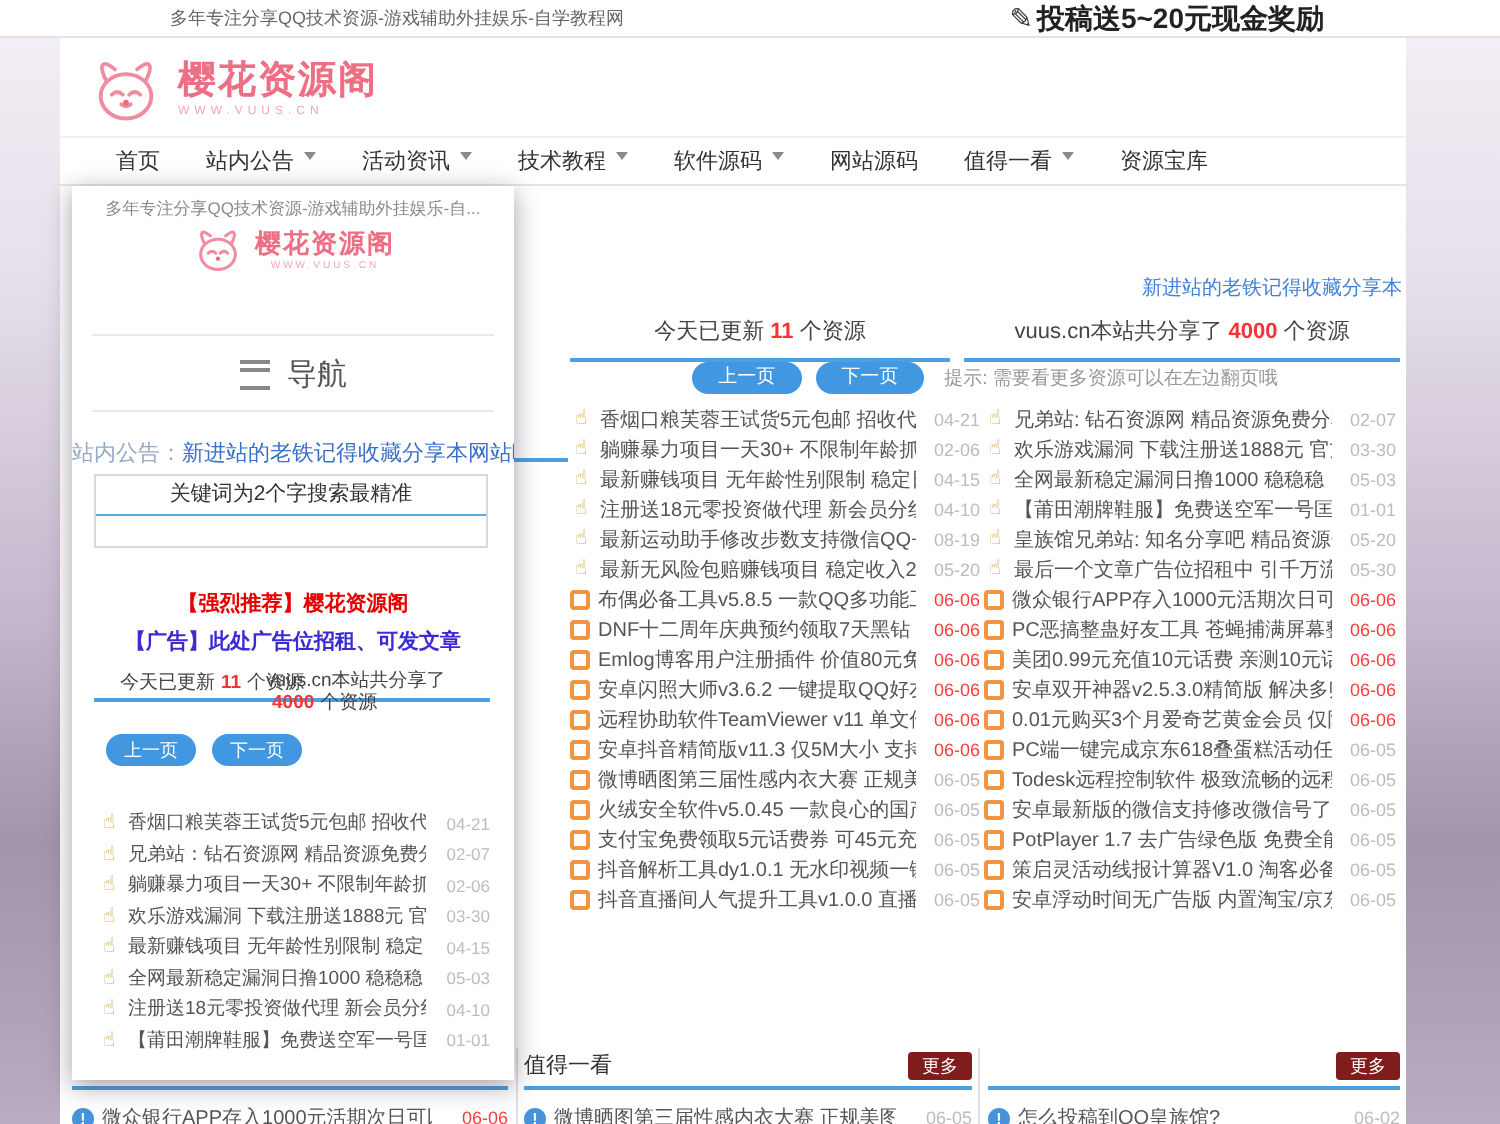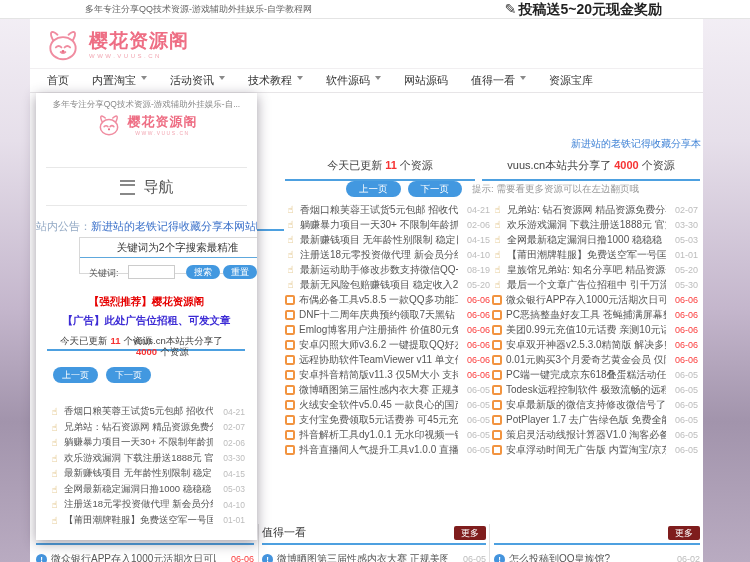--- a/index.html
+++ b/index.html
@@ -13,21 +13,21 @@
   .topbar .promo{position:absolute;right:88px;top:0;line-height:18px;font-size:14px;
     color:#222;font-weight:bold;}
   .topbar .promo .pen{font-weight:normal;margin-right:2px;color:#333;}
   
   .card{position:absolute;left:30px;top:18px;width:673px;height:544px;background:#fff;}
   .logo-row{position:absolute;left:14px;top:4px;height:46px;display:flex;align-items:center;gap:7px;}
   .logo-txt .t1{font-size:19px;font-weight:bold;color:#ee6e84;letter-spacing:1px;line-height:20px;}
   .logo-txt .t2{font-size:6px;color:#f2a6b2;letter-spacing:2.5px;margin-top:2px;}
   .nav-row{position:absolute;left:0;top:50px;width:673px;height:25px;
     border-top:1px solid #f1eff1;border-bottom:1px solid #e7e5e7;
-    display:flex;align-items:center;padding-left:17px;gap:23px;font-size:11px;color:#333;box-sizing:border-box;}
+    display:flex;align-items:center;padding-left:28px;gap:23px;font-size:11px;color:#333;box-sizing:border-box;}
   .nav-item{cursor:pointer;white-space:nowrap;}
   .nav-item.has-arrow::after{content:"";display:inline-block;width:0;height:0;
     border:3px solid transparent;border-top:4px solid #8a8a8a;margin-left:5px;vertical-align:1px;}
   .marquee{position:absolute;right:2px;top:119px;font-size:10px;color:#4083d6;white-space:nowrap;}
   
   .stats-cell{position:absolute;top:136px;height:21px;border-bottom:2px solid #4da0e0;
     text-align:center;font-size:11px;color:#444;padding-top:4px;box-sizing:content-box;}
   .stats-left{left:255px;width:190px;}
   .stats-right{left:452px;width:218px;}
   .num{color:#f63333;font-weight:bold;margin:0 3px;}
@@ -79,21 +79,21 @@
   .p-nav{position:absolute;top:82px;left:0;width:100%;height:24px;display:flex;
     justify-content:center;align-items:center;font-size:15px;color:#555;cursor:pointer;}
   .burger{display:inline-block;width:15px;height:11px;border-top:2px solid #888;
     border-bottom:2px solid #888;position:relative;margin-right:9px;}
   .burger::before{content:"";position:absolute;left:0;right:0;top:2.5px;height:2px;background:#888;}
   .p-notice{position:absolute;top:126px;left:0;width:100%;text-align:left;font-size:11px;
     white-space:nowrap;font-family:Liberation Serif, serif;}
   .p-notice .lbl{color:#93a9c4;}
   .p-notice .txt{color:#3a70c9;cursor:pointer;}
   .p-search{position:absolute;top:144px;left:11px;width:197px;height:37px;
-    border:1px solid #d8d8d8;box-sizing:border-box;margin-left:32px;}
+    border:1px solid #d8d8d8;box-sizing:border-box;}
   .p-search-h{line-height:19px;text-align:center;font-size:10.5px;color:#333;
     border-bottom:1px solid #5ea8dd;}
   .p-search-form{position:relative;height:29px;}
   .p-search-form .lbl{position:absolute;left:9px;top:9px;font-size:9px;color:#555;}
   .p-search-form input{position:absolute;left:48px;top:7px;width:47px;height:14px;
     border:1px solid #ccc;font-size:9px;padding:0 3px;box-sizing:border-box;}
   .p-search-form .sbtn{position:absolute;top:7px;padding:2px 8px;border-radius:8px;
     background:#4298e0;color:#fff;font-size:9px;border:none;line-height:10px;cursor:pointer;}
   .sbtn.b1{left:106px;} .sbtn.b2{left:143px;}
   .p-promo-red{position:absolute;top:202px;left:0;width:100%;text-align:center;
@@ -137,21 +137,21 @@
     <div class="logo-txt">
       <div class="t1">樱花资源阁</div>
       <div class="t2">WWW.VUUS.CN</div>
     </div>
   </div>
 
   <div class="nav-row">
 
       <span class="nav-item">首页</span>
 
-      <span class="nav-item has-arrow">内置淘宝</span>
+      <span class="nav-item has-arrow">站内公告</span>
 
       <span class="nav-item has-arrow">活动资讯</span>
 
       <span class="nav-item has-arrow">技术教程</span>
 
       <span class="nav-item has-arrow">软件源码</span>
 
       <span class="nav-item">网站源码</span>
 
       <span class="nav-item has-arrow">值得一看</span>
@@ -452,26 +452,20 @@
     <span>导航</span>
   </div>
   <div class="p-div" style="top:112px"></div>
 
   <div class="p-notice">
     <span class="lbl">站内公告：</span><span class="txt">新进站的老铁记得收藏分享本网站哦！</span>
   </div>
 
   <div class="p-search">
     <div class="p-search-h">关键词为2个字搜索最精准</div>
-    <div class="p-search-form">
-      <span class="lbl">关键词:</span>
-      <input type="text" value="" style="">
-      <button class="sbtn b1">搜索</button>
-      <button class="sbtn b2">重置</button>
-    </div>
   </div>
 
   <div class="p-promo-red">【强烈推荐】樱花资源阁</div>
   <div class="p-promo-ad">【广告】此处广告位招租、可发文章</div>
 
   <div class="p-stats">
     <span class="lft"><span>今天已更新</span><span class="num">11</span><span>个资源</span></span>
     <span class="rgt"><span>vuus.cn本站共分享了</span><span class="num">4000</span><span>个资源</span></span>
   </div>
 

